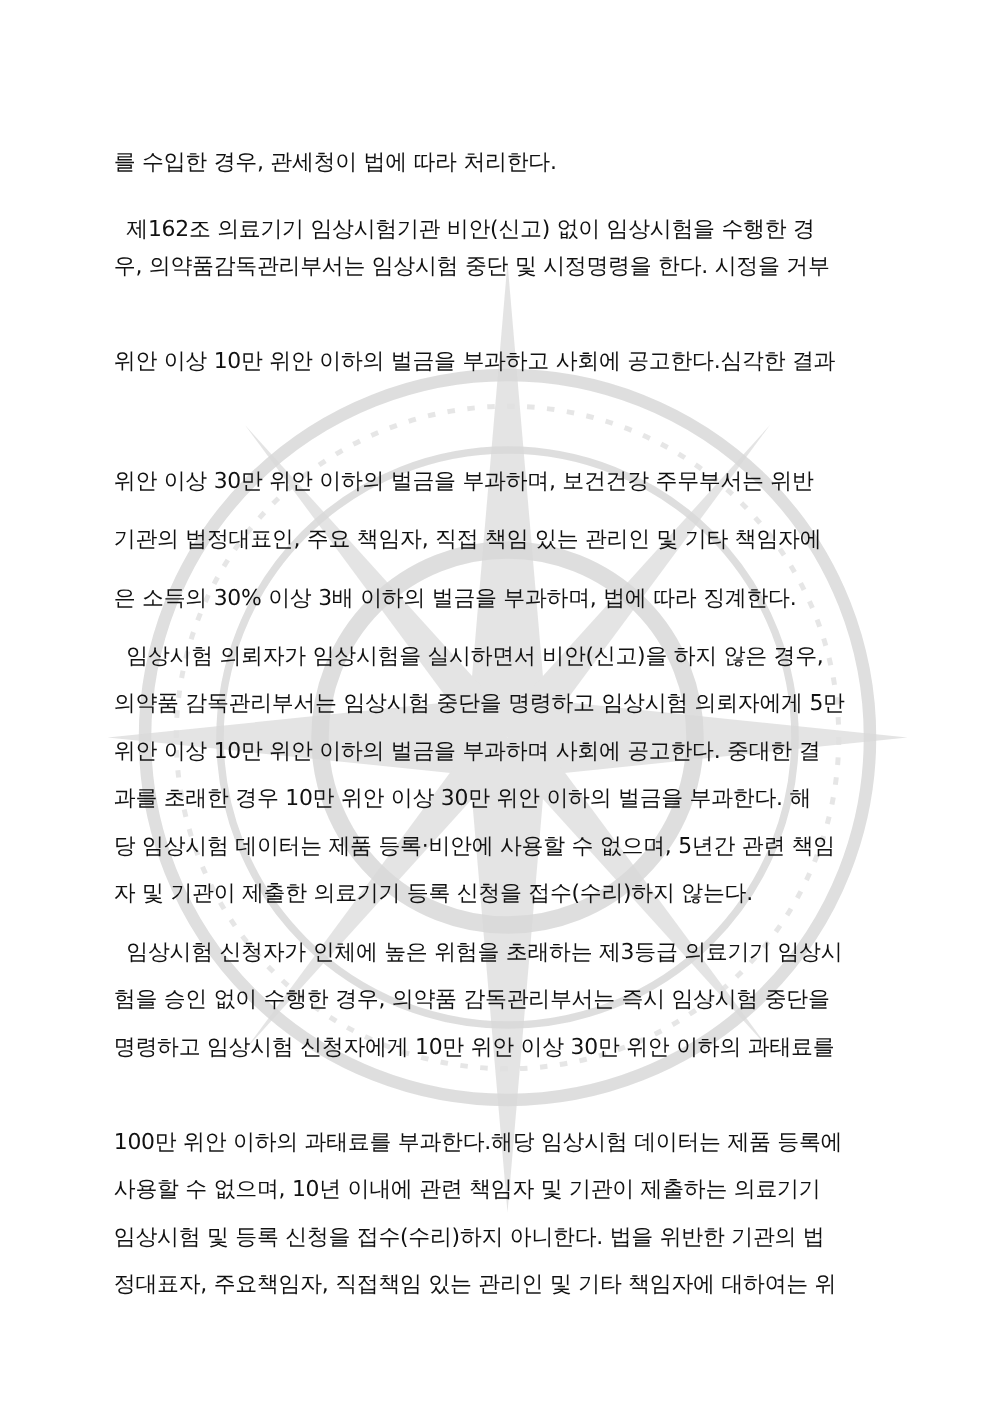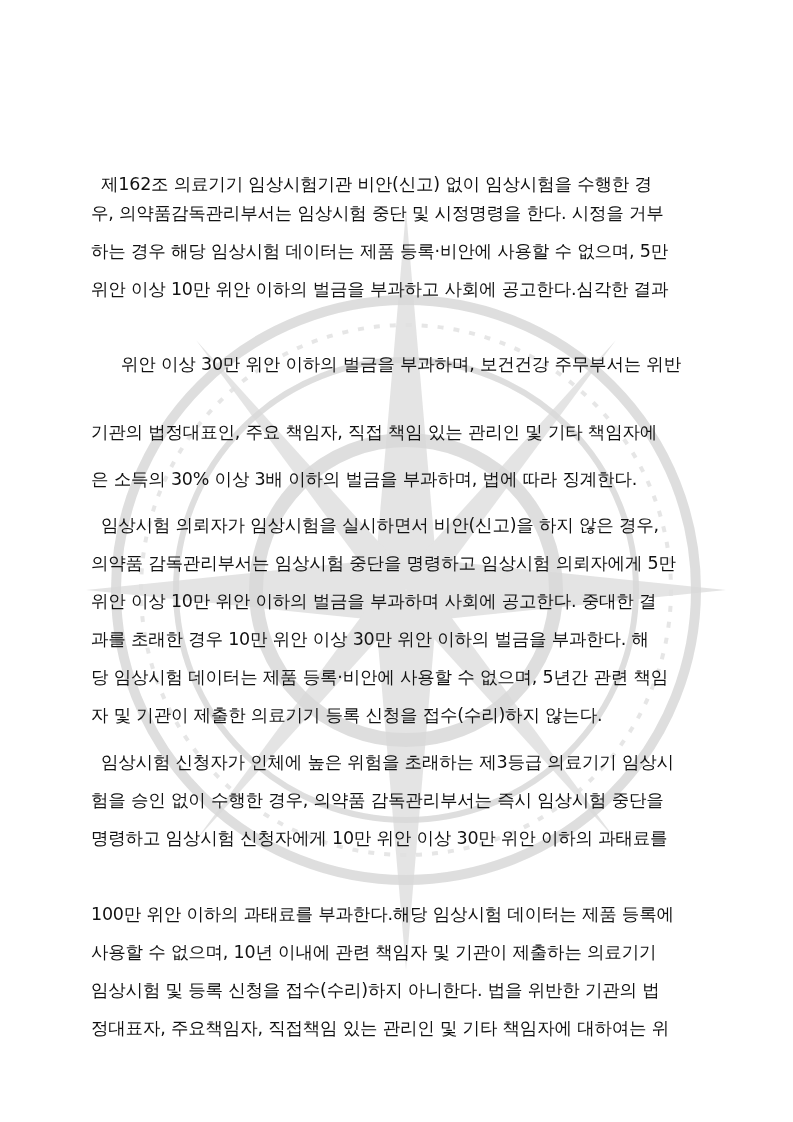--- a/index.html
+++ b/index.html
@@ -61,25 +61,25 @@
     <polygon points="530,170 340,380 320,420 360,400"></polygon>
     <polygon points="110,670 300,460 320,420 280,440"></polygon>
     <polygon points="530,670 340,460 320,420 360,440"></polygon>
   </g>
   <g fill="none" stroke="#e0e0e0" stroke-width="4" opacity="0.8">
     <circle cx="320" cy="420" r="265" stroke-dasharray="6 10"></circle>
   </g>
 </svg>
 
 <div class="page" id="page">
+    <div class="line" style="top: 118px;">를 수입한 경우, 관세청이 법에 따라 처리한다.</div>
     <div class="line indent" style="top: 172px;">제162조     의료기기 임상시험기관 비안(신고) 없이 임상시험을 수행한 경</div>
     <div class="line" style="top: 201px;">우, 의약품감독관리부서는 임상시험 중단 및 시정명령을 한다. 시정을 거부</div>
-    <div class="line" style="top: 239px;">하는 경우 해당 임상시험 데이터는 제품 등록·비안에 사용할 수 없으며, 5만</div>
     <div class="line" style="top: 277px;">위안 이상 10만 위안 이하의 벌금을 부과하고 사회에 공고한다.심각한 결과</div>
-    <div class="line" style="top: 352px; text-align: center;">위안 이상 30만 위안 이하의 벌금을 부과하며, 보건건강 주무부서는 위반</div>
+    <div class="line" style="top: 373px;">위안 이상 30만 위안 이하의 벌금을 부과하며, 보건건강 주무부서는 위반</div>
     <div class="line" style="top: 408px; margin-top: 12px;">기관의 법정대표인, 주요 책임자, 직접 책임 있는 관리인 및 기타 책임자에</div>
     <div class="line" style="top: 467px;">은 소득의 30% 이상 3배 이하의 벌금을 부과하며, 법에 따라 징계한다.</div>
     <div class="line indent" style="top: 513px;">임상시험 의뢰자가 임상시험을 실시하면서 비안(신고)을 하지 않은 경우,</div>
     <div class="line" style="top: 551px;">의약품 감독관리부서는 임상시험 중단을 명령하고 임상시험 의뢰자에게 5만</div>
     <div class="line" style="top: 589px;">위안 이상 10만 위안 이하의 벌금을 부과하며 사회에 공고한다. 중대한 결</div>
     <div class="line" style="top: 627px;">과를 초래한 경우 10만 위안 이상 30만 위안 이하의 벌금을 부과한다. 해</div>
     <div class="line" style="top: 665px;">당 임상시험 데이터는 제품 등록·비안에 사용할 수 없으며, 5년간 관련 책임</div>
     <div class="line" style="top: 703px;">자 및 기관이 제출한 의료기기 등록 신청을 접수(수리)하지 않는다.</div>
     <div class="line indent" style="top: 750px;">임상시험 신청자가 인체에 높은 위험을 초래하는 제3등급 의료기기 임상시</div>
     <div class="line" style="top: 788px;">험을 승인 없이 수행한 경우, 의약품 감독관리부서는 즉시 임상시험 중단을</div>

